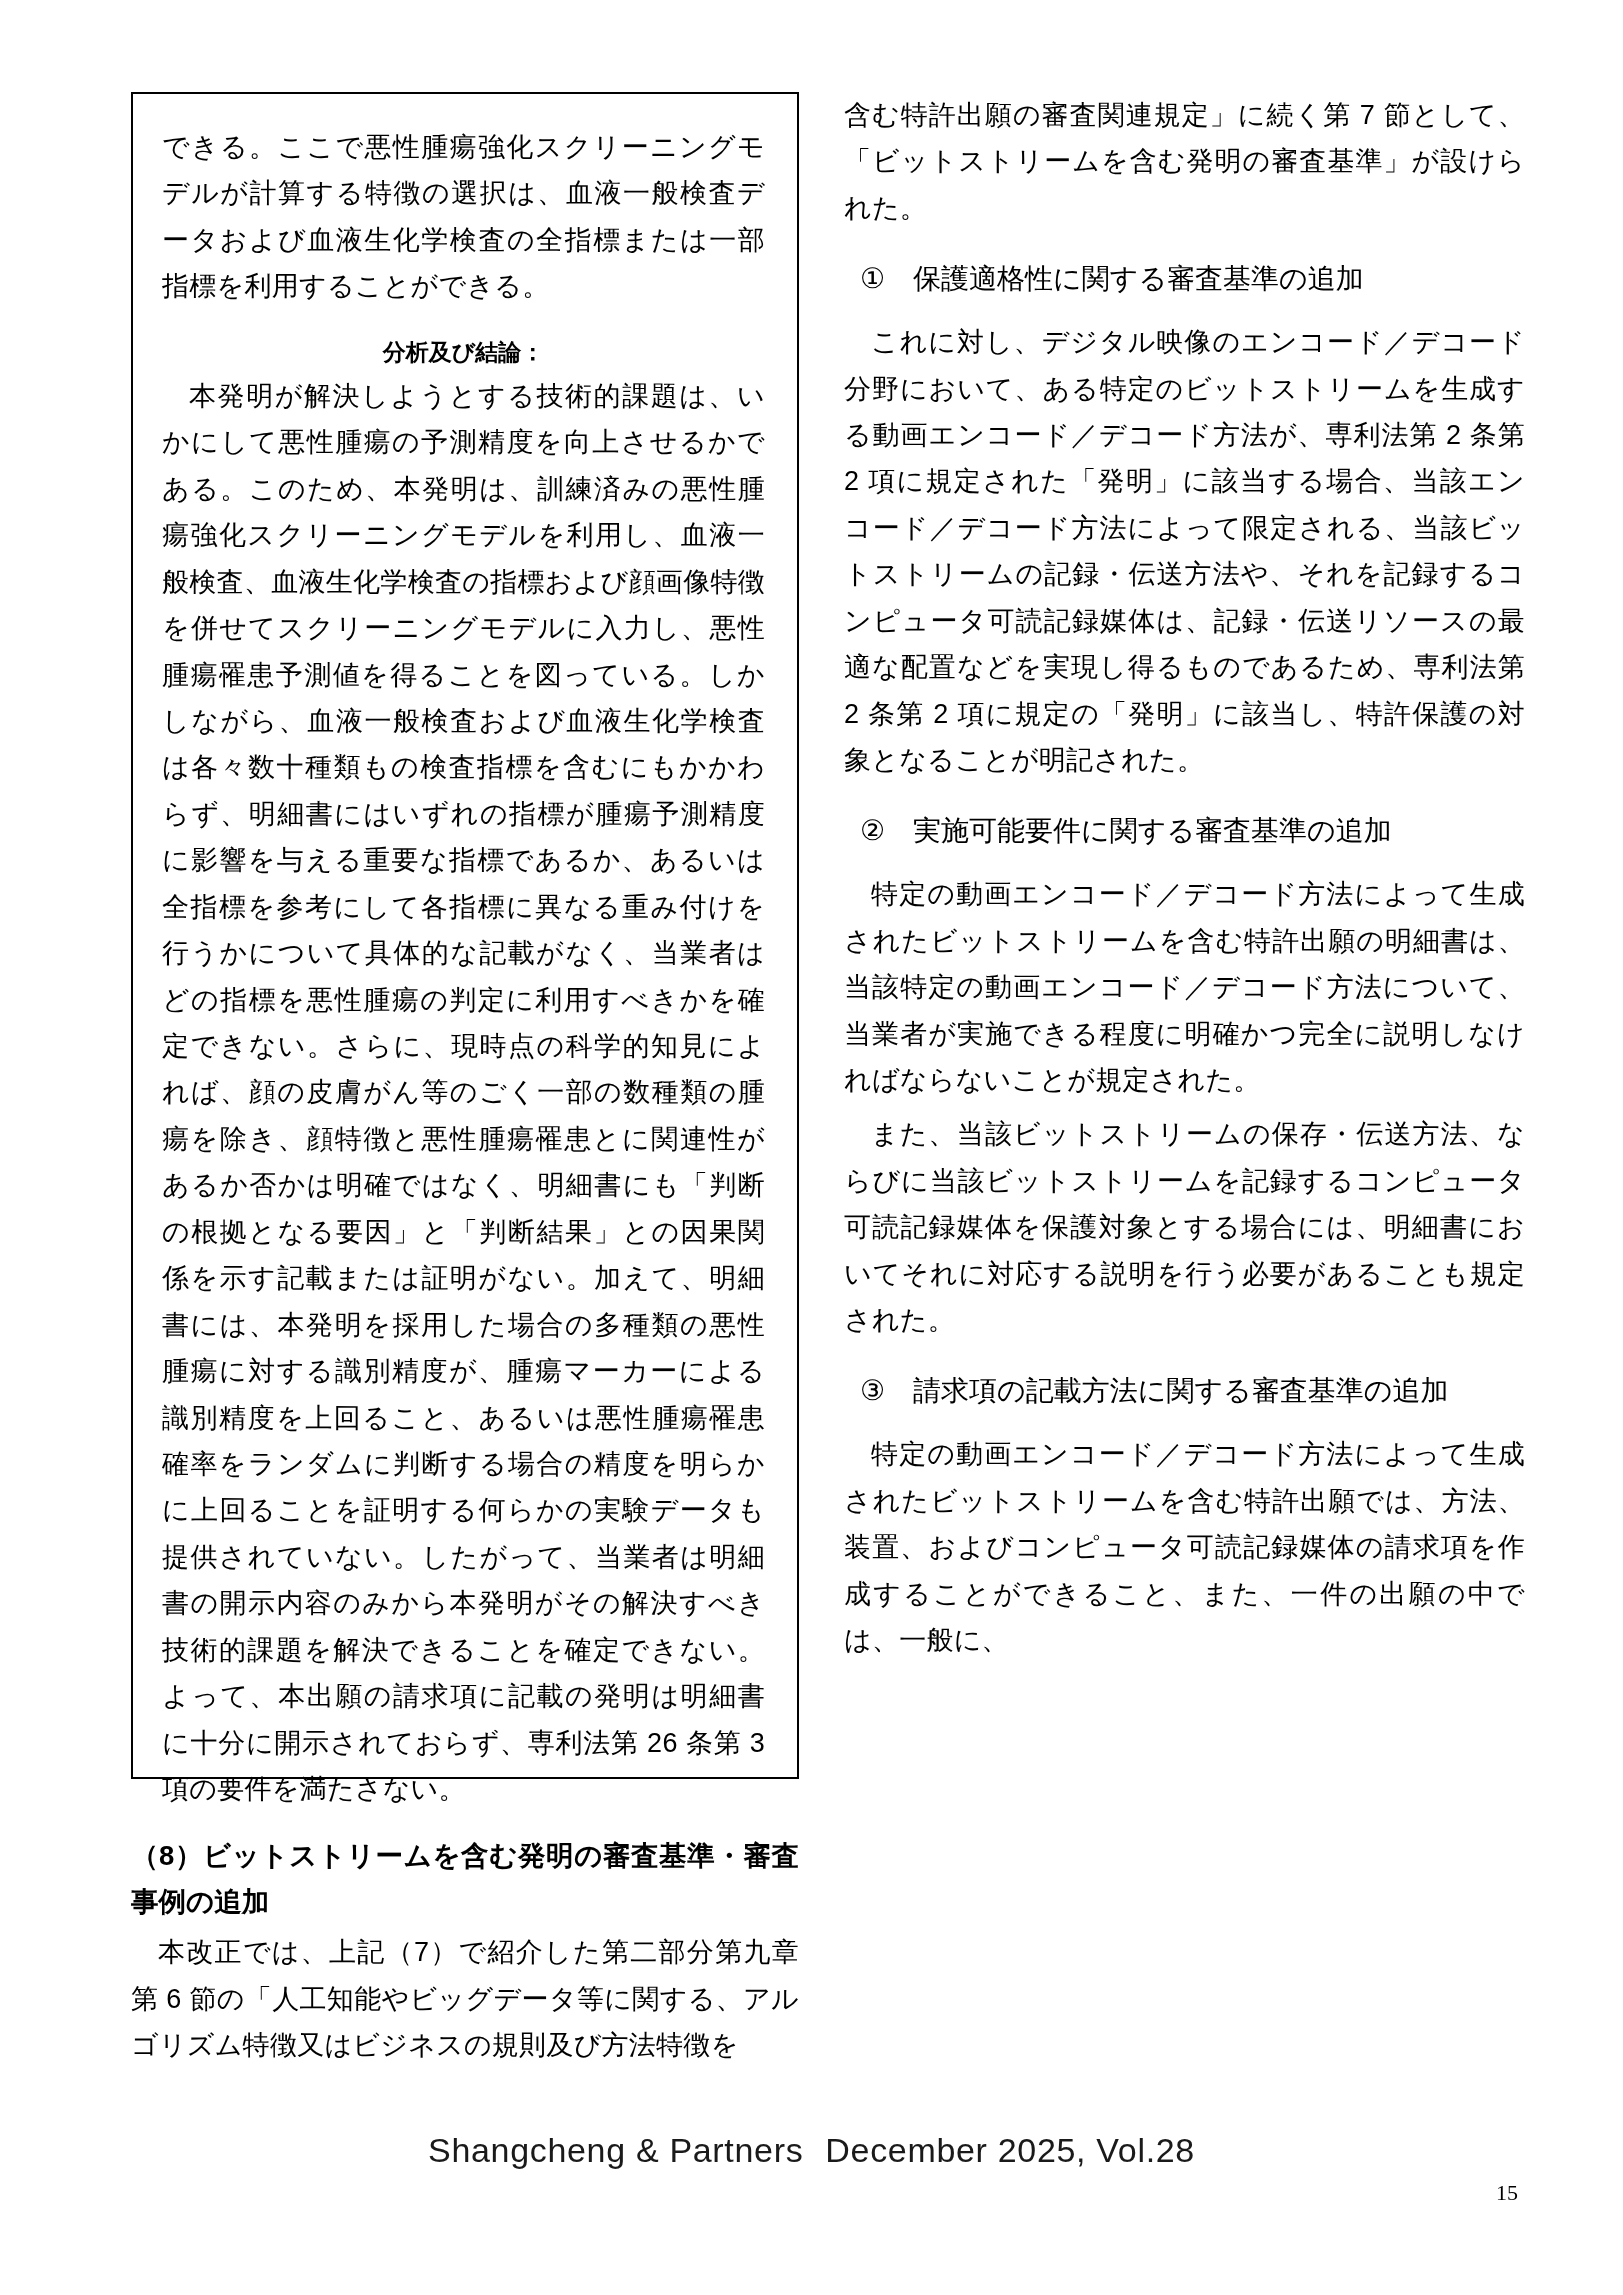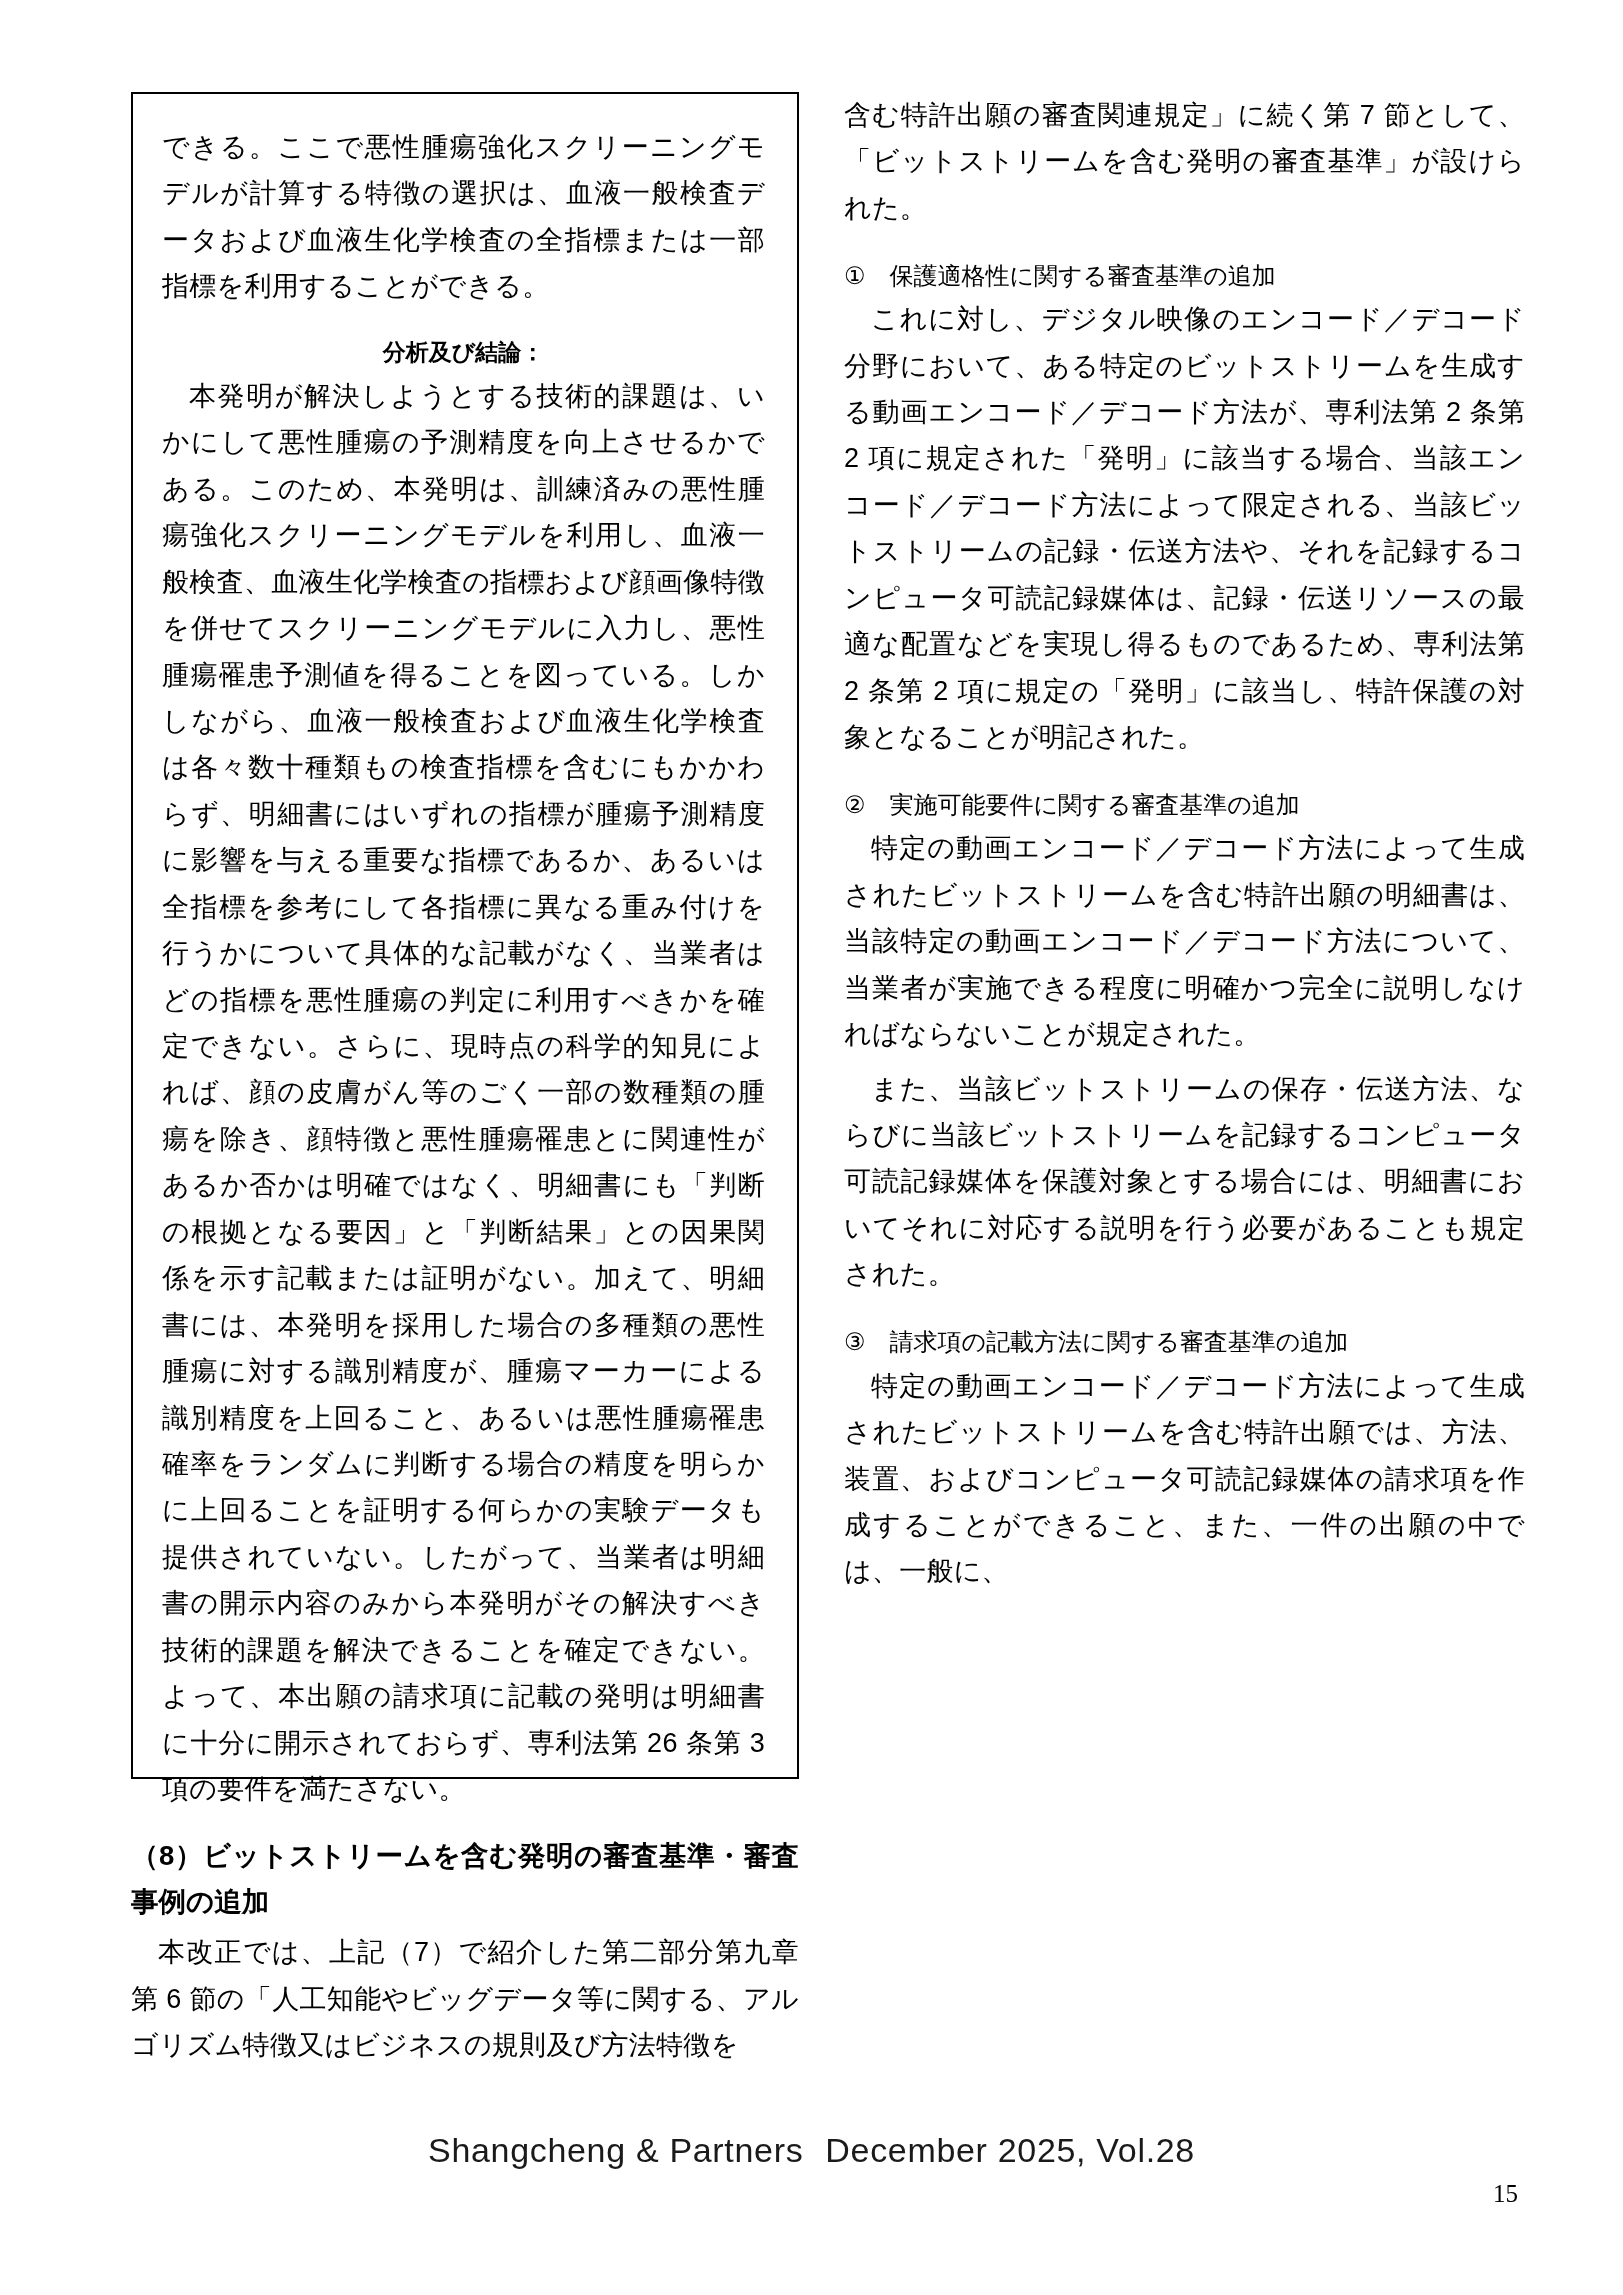--- a/index.html
+++ b/index.html
@@ -54,23 +54,23 @@
   .heading {
     font-size: 23px;
     line-height: 1.72;
     font-weight: bold;
     margin: 0;
     text-align: center;
   }
   .heading.gap-top   { margin-top: 23.6px; }
 
   .subhead {
-    font-size: 24px;
+    font-size: 28px;
     line-height: 1.72;
-    margin: 0;
+    margin: 16px;
     font-weight: 400;
   }
   .subhead.gap-top { margin-top: 23.6px; }
 
   
   .below-box {
     position: absolute;
     left: 131px;
     top: 1833px;
     width: 668px;
@@ -94,21 +94,21 @@
     font-size: 34px;
     letter-spacing: 0.02em;
     color: #1a1a1a;
     font-family: "Liberation Sans", "DejaVu Sans", sans-serif;
   }
   .footer .sep { display: inline-block; width: 22px; }
   .page-number {
     position: absolute;
     right: 105px;
     top: 2180px;
-    font-size: 25px;
+    font-size: 22px;
     font-family: "Liberation Serif", "DejaVu Serif", serif;
     color: #000000;
   }
 </style>
 </head>
 <body>
 
 <div class="page">
 
   <div class="quote-box">

